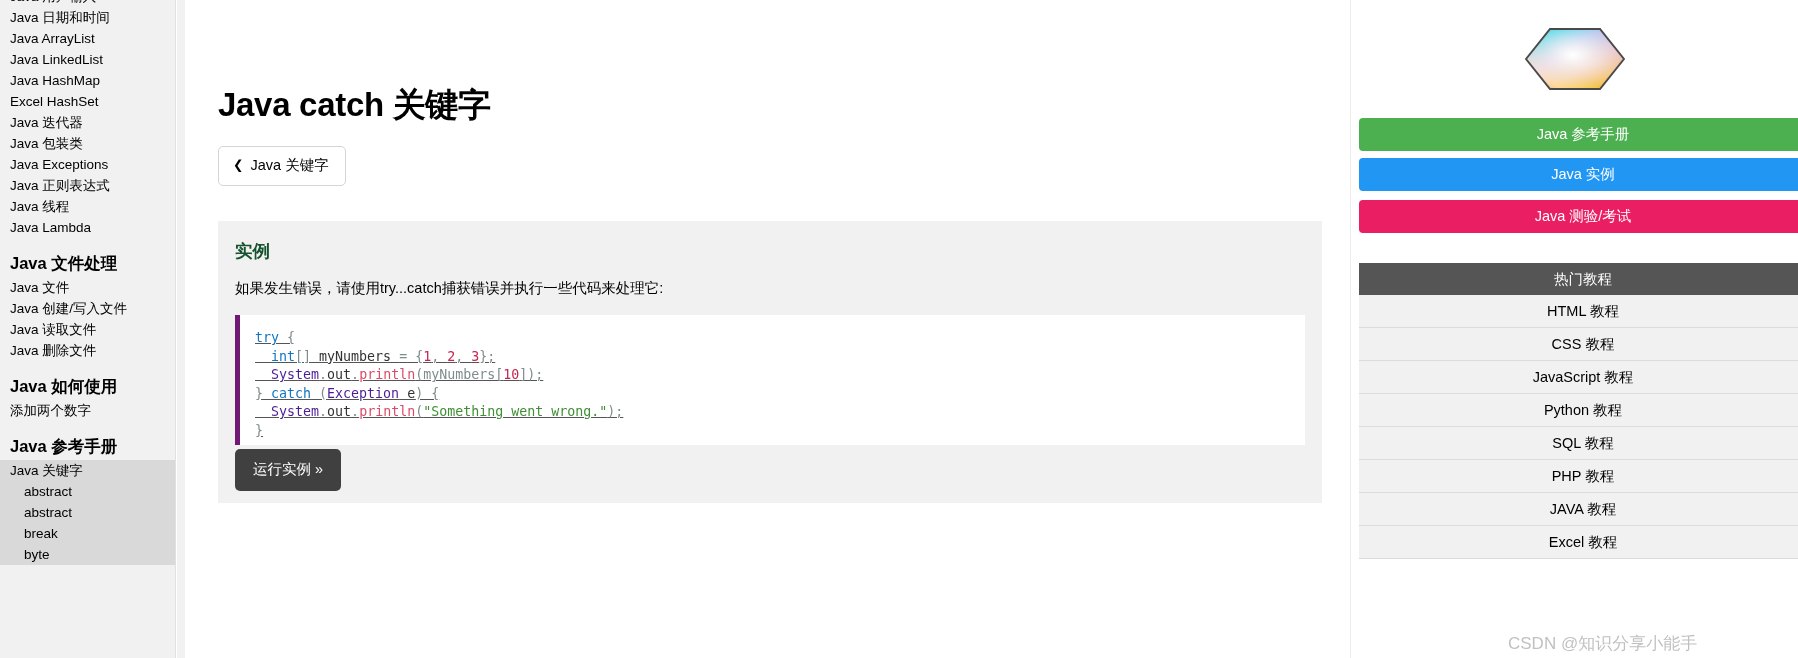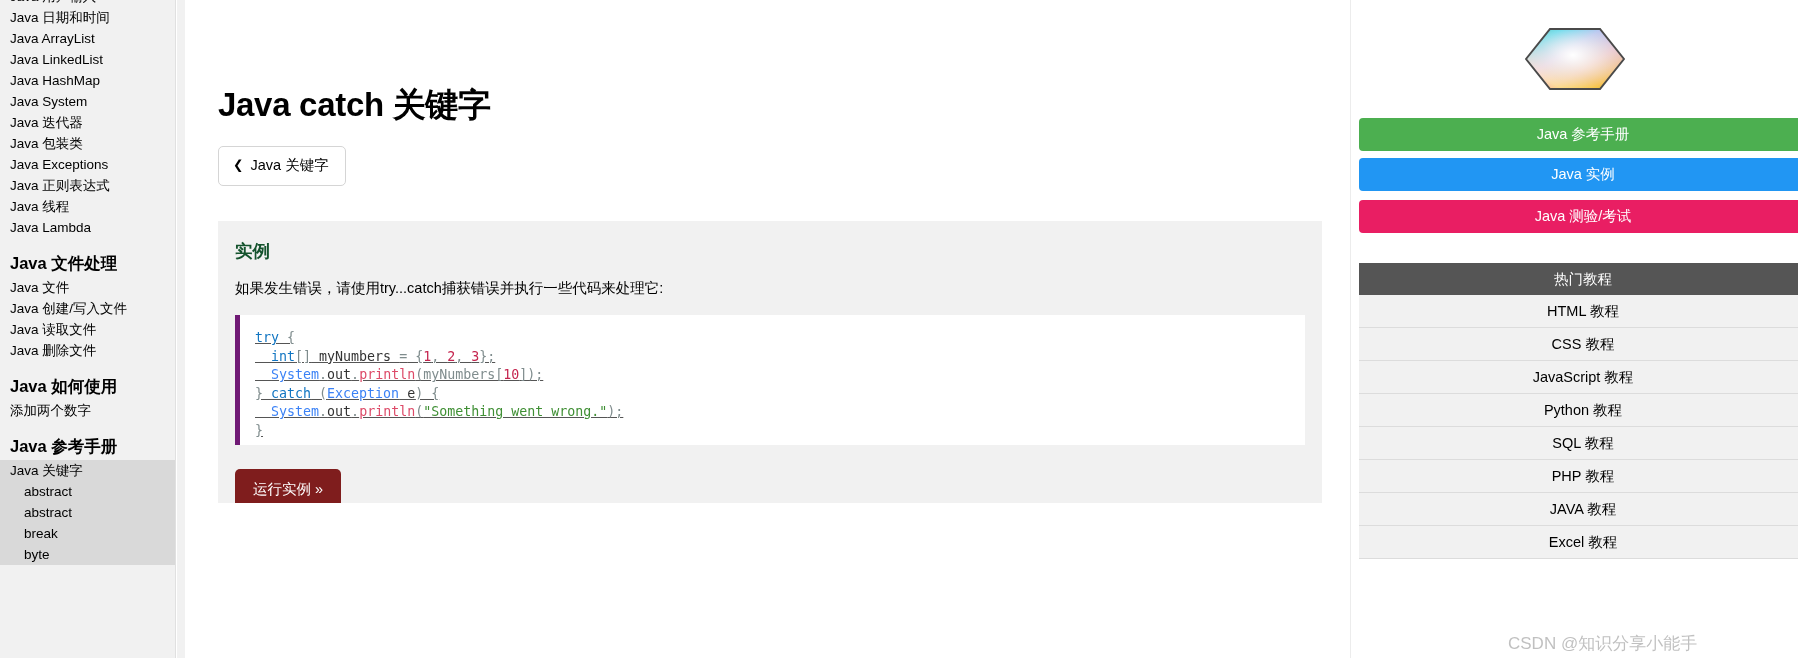--- a/index.html
+++ b/index.html
@@ -131,32 +131,32 @@
     padding: 14px 15px 5px 15px;
     font-family: "DejaVu Sans Mono", "Liberation Mono", monospace;
     font-size: 13.3px;
     line-height: 18.5px;
     color: #555;
     white-space: pre;
     overflow: hidden;
     text-decoration: underline;
   }
   .kw   { color: #1175c2; }
-  .typ  { color: #3b82f6; }
+  .typ  { color: #4c1d95; }
   .fnc  { color: #dd4a68; }
   .num  { color: #c5254f; }
   .str  { color: #3f8f34; }
   .pun  { color: #7f8c8d; }
   .plain{ color: #333; }
 
   #run-button {
     display: inline-block;
-    margin-top: 24px;
+    margin-top: 4px;
     padding: 11px 18px 12px 18px;
-    background: #7f1d1d;
+    background: #404040;
     color: #fff;
     border: none;
     border-radius: 5px;
     font-size: 14.5px;
     font-family: "Liberation Sans", sans-serif;
     cursor: pointer;
   }
 
   #definition-heading {
     position: absolute;
@@ -253,21 +253,21 @@
 
 <div id="page">
 
   <nav id="left-sidebar">
     <div id="left-top-links">
         <a class="nav-link" href="#">Java 用户输入</a>
         <a class="nav-link" href="#">Java 日期和时间</a>
         <a class="nav-link" href="#">Java ArrayList</a>
         <a class="nav-link" href="#">Java LinkedList</a>
         <a class="nav-link" href="#">Java HashMap</a>
-        <a class="nav-link" href="#">Java System</a>
+        <a class="nav-link" href="#">Excel HashSet</a>
         <a class="nav-link" href="#">Java 迭代器</a>
         <a class="nav-link" href="#">Java 包装类</a>
         <a class="nav-link" href="#">Java Exceptions</a>
         <a class="nav-link" href="#">Java 正则表达式</a>
         <a class="nav-link" href="#">Java 线程</a>
         <a class="nav-link" href="#">Java Lambda</a>
       </div>
 
     <div class="nav-heading-spacer"></div>
     <div class="nav-heading">Java 文件处理</div>

